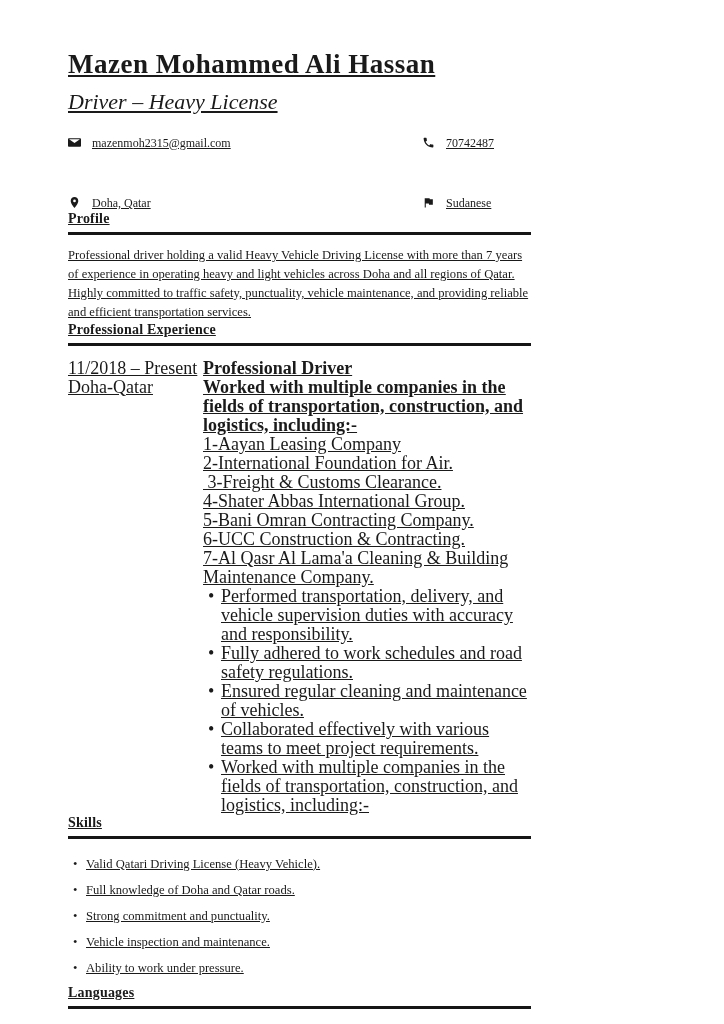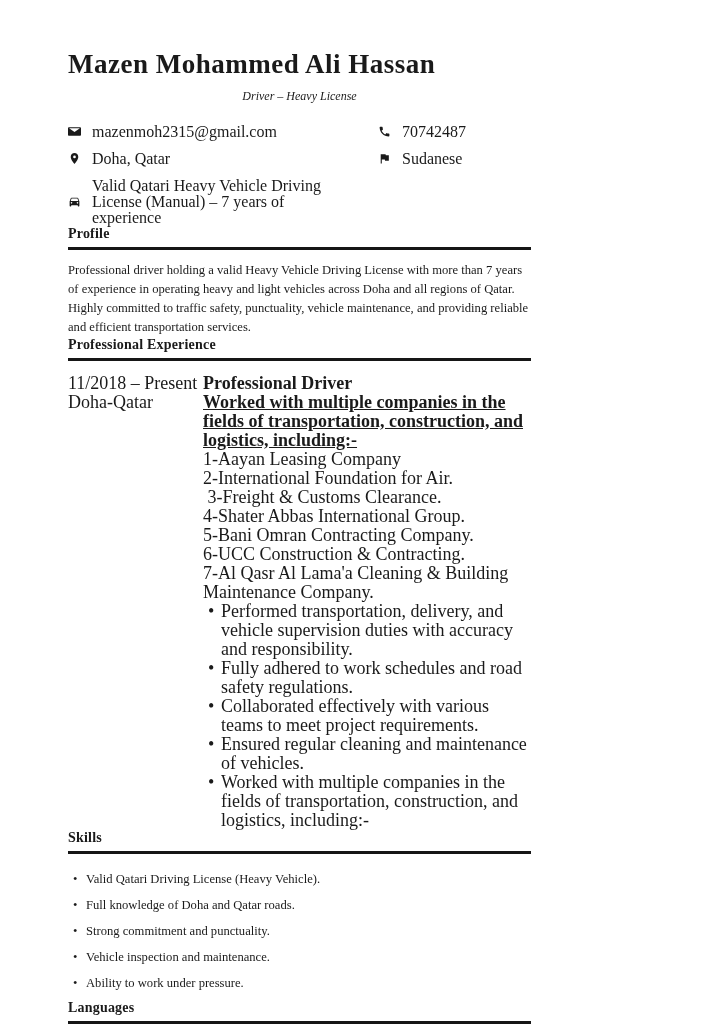--- a/index.html
+++ b/index.html
@@ -12,40 +12,41 @@
     height: 1024px;
     font-family: "Liberation Serif", "DejaVu Serif", serif;
     color: #1a1a1a;
     overflow: hidden;
   }
   .page {
     box-sizing: border-box;
     width: 599px;
     height: 1024px;
     padding: 50px 68px 0 68px;
+    text-decoration: underline;
   }
   .name {
     font-size: 27px;
     font-weight: bold;
     letter-spacing: 0.5px;
     line-height: 1.1;
   }
   .subtitle {
-    font-size: 12px;
+    font-size: 22px;
     font-style: italic;
     margin-top: 9px;
-    text-align: center;
   }
   .contact-grid {
     display: grid;
     grid-template-columns: 310px 1fr;
     column-gap: 0;
     row-gap: 11px;
     margin-top: 20px;
-    font-size: 16px;
+    font-size: 12px;
+    gap: 44px;
   }
   .contact-item {
     display: flex;
     align-items: center;
     gap: 11px;
   }
   .contact-item.multiline { align-items: center; }
   .contact-item .txt { max-width: 252px; line-height: 16px; }
   .icon {
     width: 13px;
@@ -138,28 +139,20 @@
       </span>
       <span class="txt">Doha, Qatar</span>
     </div>
     <div class="contact-item">
       <span class="icon">
         <svg viewBox="0 0 24 24">
             <path d="M14.4 6L14 4H5v17h2v-7h5.6l.4 2h7V6h-5.6z"></path>
           </svg>
       </span>
       <span class="txt">Sudanese</span>
-    </div>
-    <div class="contact-item multiline">
-      <span class="icon">
-        <svg viewBox="0 0 24 24">
-            <path d="M18.9 6c-.2-.6-.8-1-1.4-1H6.5c-.6 0-1.2.4-1.4 1L3 12v8c0 .6.4 1 1 1h1c.6 0 1-.4 1-1v-1h12v1c0 .6.4 1 1 1h1c.6 0 1-.4 1-1v-8l-2.1-6zM6.5 16c-.8 0-1.5-.7-1.5-1.5S5.7 13 6.5 13s1.5.7 1.5 1.5S7.3 16 6.5 16zm11 0c-.8 0-1.5-.7-1.5-1.5s.7-1.5 1.5-1.5 1.5.7 1.5 1.5-.7 1.5-1.5 1.5zM5 11l1.5-4.5h11L19 11H5z"></path>
-          </svg>
-      </span>
-      <span class="txt">Valid Qatari Heavy Vehicle Driving License (Manual) – 7 years of experience</span>
     </div>
   </div>
 
   <div class="section">
     <div class="section-heading">Profile</div>
     <div class="profile-text">Professional driver holding a valid Heavy Vehicle Driving License with more than 7 years of experience in operating heavy and light vehicles across Doha and all regions of Qatar. Highly committed to traffic safety, punctuality, vehicle maintenance, and providing reliable and efficient transportation services.</div>
   </div>
 
   <div class="section">
     <div class="section-heading">Professional Experience</div>
@@ -176,22 +169,22 @@
             <div>2-International Foundation for Air.</div>
             <div>&nbsp;3-Freight &amp; Customs Clearance.</div>
             <div>4-Shater Abbas International Group.</div>
             <div>5-Bani Omran Contracting Company.</div>
             <div>6-UCC Construction &amp; Contracting.</div>
             <div>7-Al Qasr Al Lama'a Cleaning &amp; Building Maintenance Company.</div>
           </div>
         <ul class="bullets">
             <li>Performed transportation, delivery, and vehicle supervision duties with accuracy and responsibility.</li>
             <li>Fully adhered to work schedules and road safety regulations.</li>
+            <li>Ensured regular cleaning and maintenance of vehicles.</li>
             <li>Collaborated effectively with various teams to meet project requirements.</li>
-            <li>Ensured regular cleaning and maintenance of vehicles.</li>
             <li>Worked with multiple companies in the fields of transportation, construction, and logistics, including:-</li>
           </ul>
       </div>
     </div>
   </div>
 
   <div class="section">
     <div class="section-heading">Skills</div>
     <ul class="bullets skills">
         <li>Valid Qatari Driving License (Heavy Vehicle).</li>

